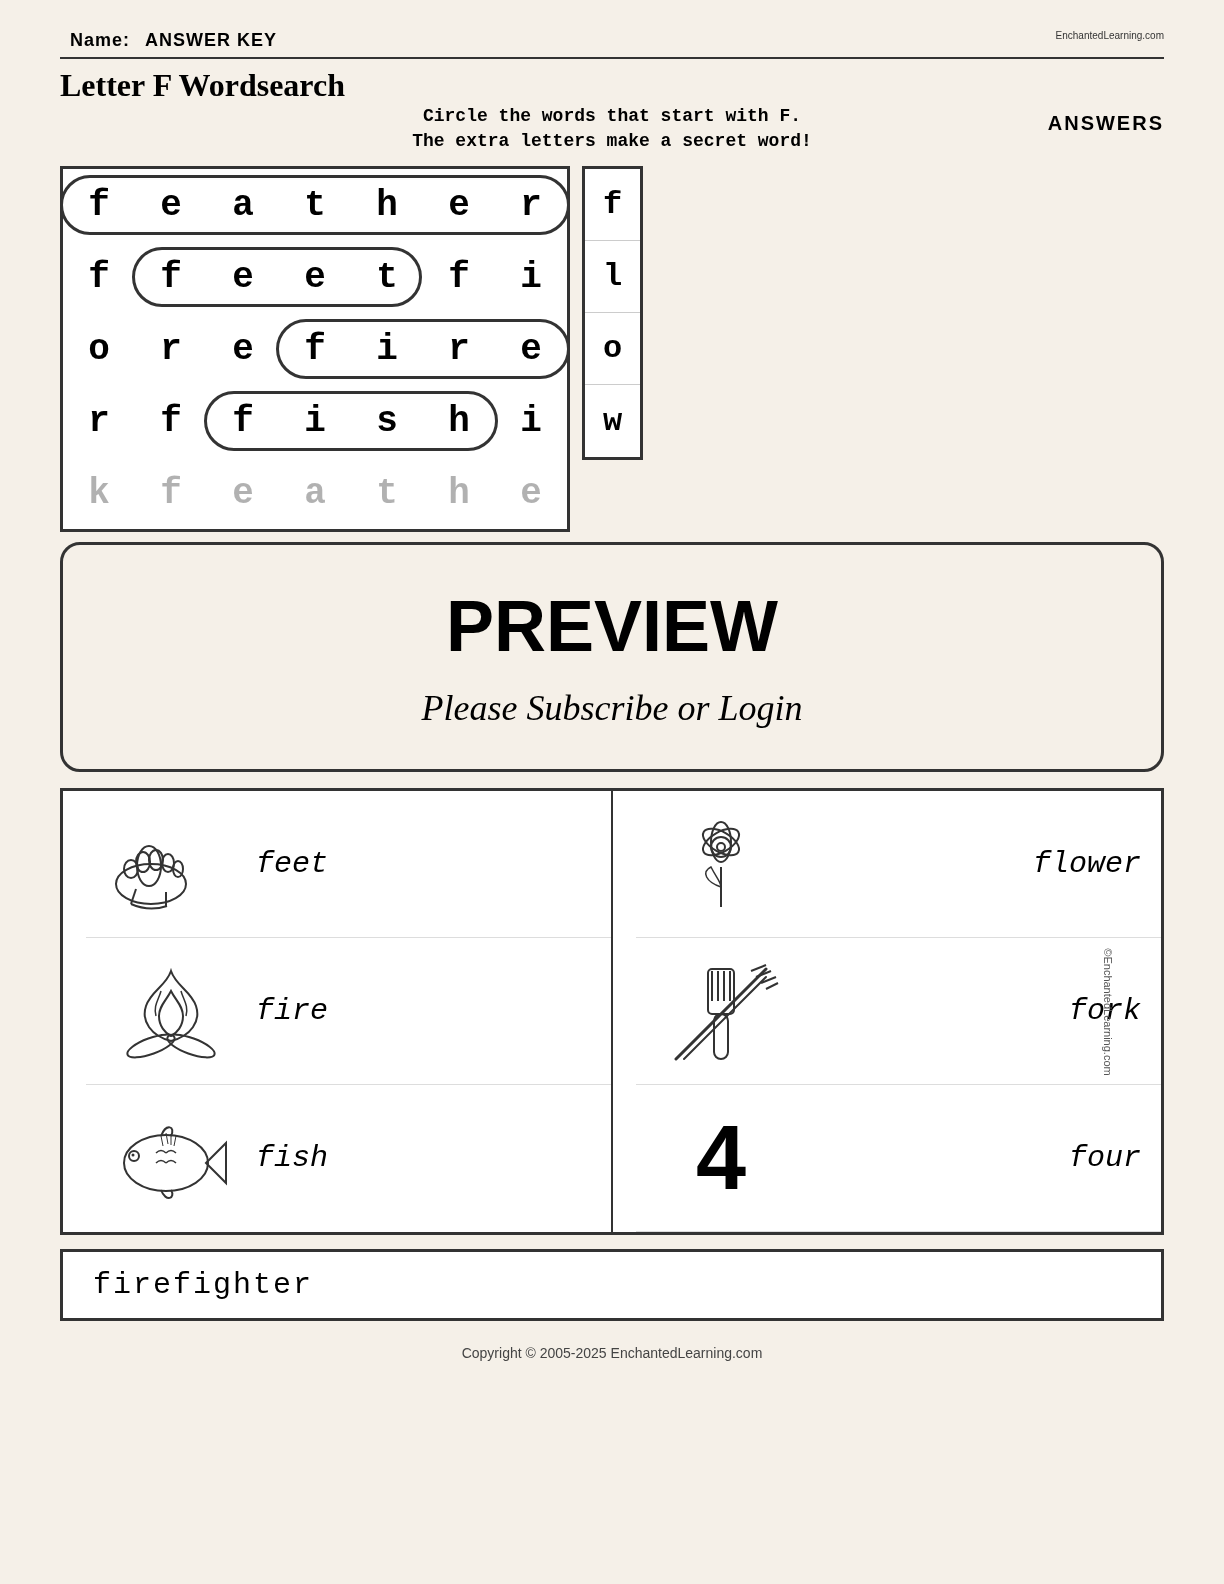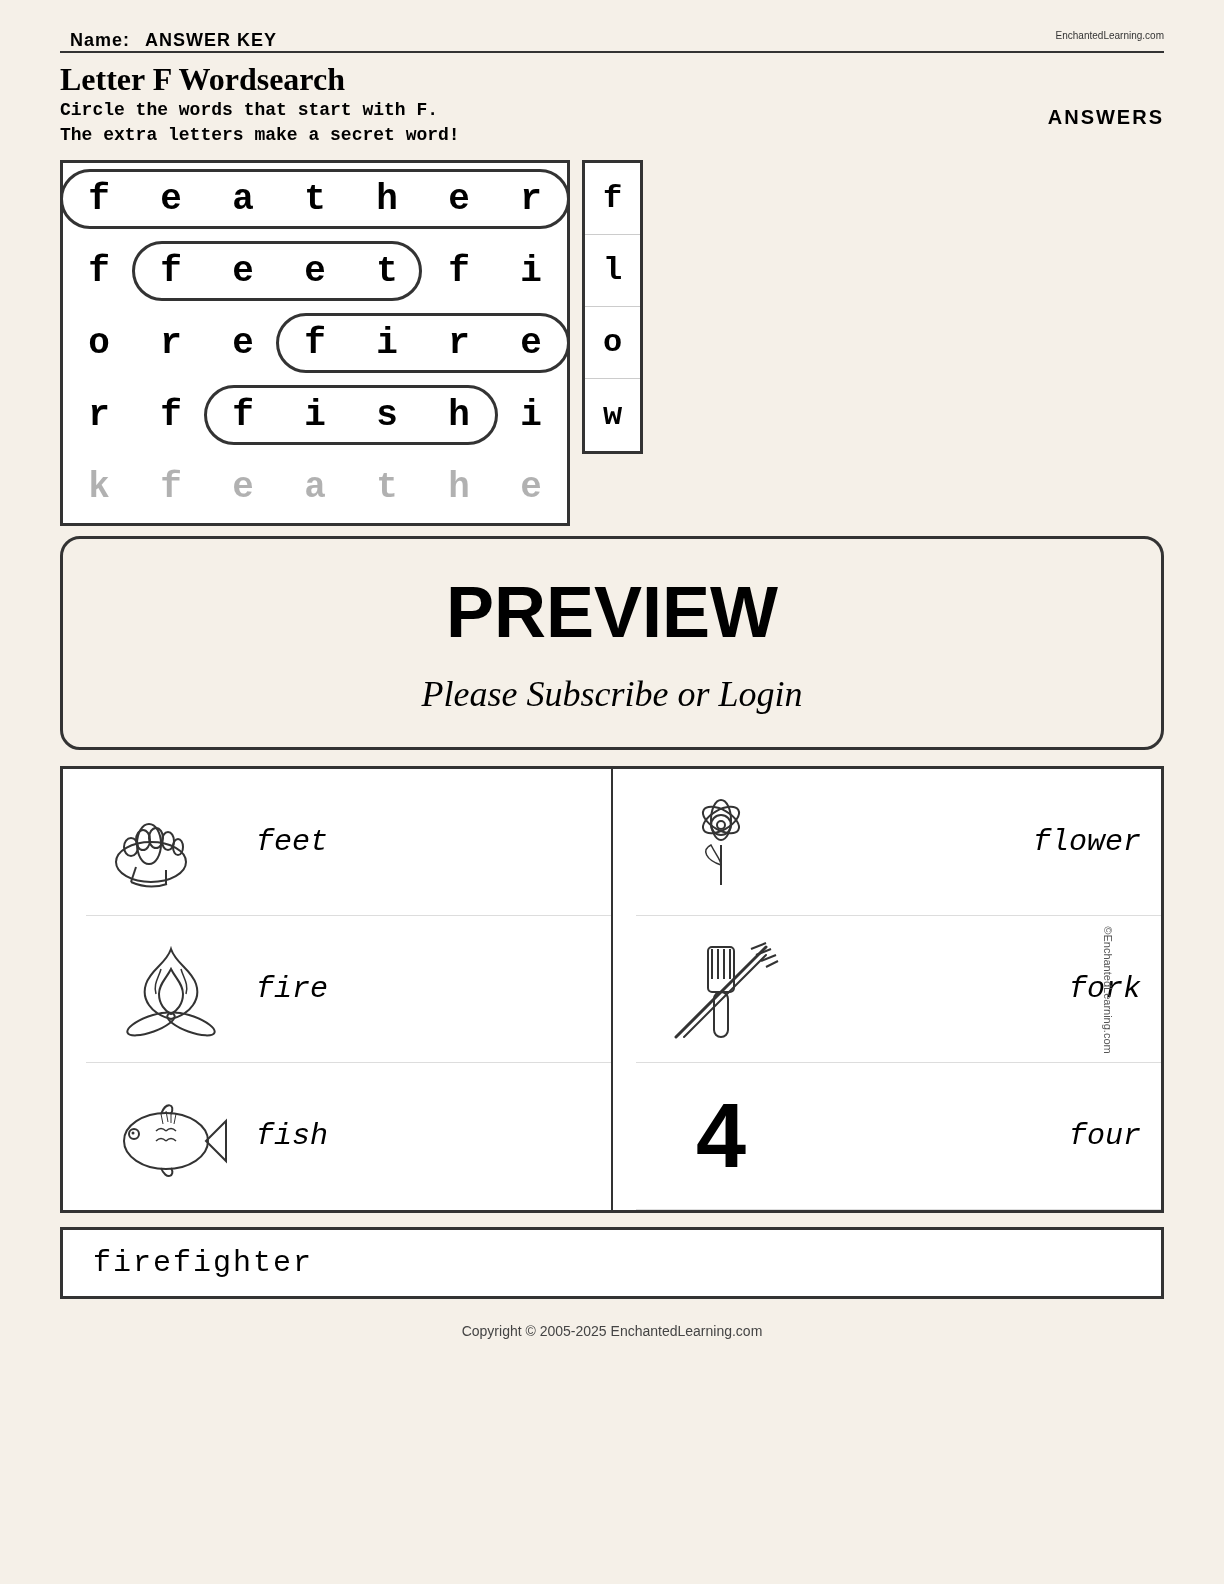--- a/index.html
+++ b/index.html
@@ -11,20 +11,21 @@
       position: relative;
       padding: 30px 60px;
     }
 
     .header-row {
       display: flex;
       justify-content: space-between;
       align-items: flex-start;
       margin-bottom: 8px;
       border-bottom: 2px solid #333;
+      padding-bottom: 6px;
     }
     .name-label {
       font-size: 18px;
       font-family: Arial, sans-serif;
     }
     .name-label span {
       font-weight: bold;
       margin-left: 10px;
       letter-spacing: 1px;
     }
@@ -34,21 +35,21 @@
     }
 
     .page-title {
       font-size: 32px;
       font-weight: bold;
       font-family: 'Georgia', serif;
       margin-bottom: 0;
     }
 
     .instructions {
-      text-align: left;
+      text-align: center;
       font-size: 18px;
       font-weight: bold;
       font-family: 'Courier New', monospace;
       margin-bottom: 12px;
       line-height: 1.4;
     }
 
     .instructions-wrapper {
       position: relative;
     }
@@ -103,21 +104,21 @@
     .answer-cell:last-child {
       border-bottom: none;
     }
 
     
     .preview-overlay {
       background: #f5f0e8;
       border: 3px solid #333;
       border-radius: 20px;
       text-align: center;
-      padding: 32px 60px;
+      padding: 40px 60px;
       margin: 10px 0;
       position: relative;
       z-index: 10;
     }
     .preview-title {
       font-size: 72px;
       font-weight: bold;
       font-family: Arial, sans-serif;
       margin-bottom: 20px;
     }

